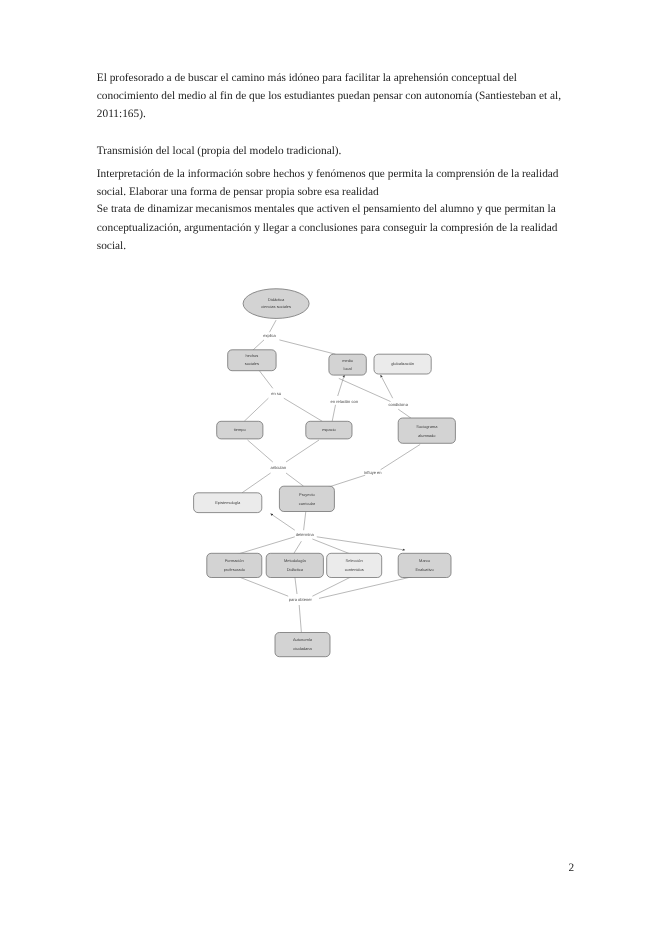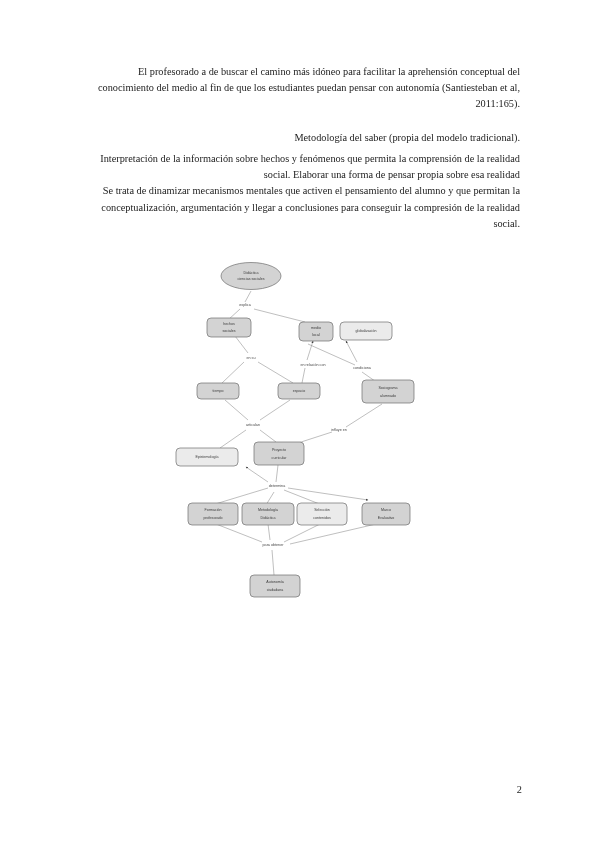--- a/index.html
+++ b/index.html
@@ -24,21 +24,21 @@
     background: #ffffff;
   }
 
   .text-block {
     position: absolute;
     left: 88px;
     width: 432px;
     font-size: 10.3px;
     line-height: 16.2px;
     color: #222222;
-    text-align: right;
+    text-align: left;
     white-space: pre-wrap;
   }
 
   #para1 { top: 64px; }
   #para2 { top: 130px; }
   #para3 { top: 151px; }
 
   .page-number {
     position: absolute;
     left: 498px;
@@ -99,21 +99,21 @@
     fill: #3c3c3c;
   }
 </style>
 </head>
 <body>
 
 <div class="page">
 
   <div class="text-block" id="para1">El profesorado a de buscar el camino más idóneo para facilitar la aprehensión conceptual del conocimiento del medio al fin de que los estudiantes puedan pensar con autonomía (Santiesteban et al, 2011:165).</div>
 
-  <div class="text-block" id="para2">Metodología del saber (propia del modelo tradicional).</div>
+  <div class="text-block" id="para2">Transmisión del local (propia del modelo tradicional).</div>
 
   <div class="text-block" id="para3">Interpretación de la información sobre hechos y fenómenos que permita la comprensión de la realidad social. Elaborar una forma de pensar propia sobre esa realidad
 Se trata de dinamizar mecanismos mentales que activen el pensamiento del alumno y que permitan la conceptualización, argumentación y llegar a conclusiones para conseguir la compresión de la realidad social.</div>
 
   <div id="concept-map">
     <svg viewBox="0 0 300 350" xmlns="http://www.w3.org/2000/svg">
 
       <defs>
         <marker id="arrow" viewBox="0 0 8 8" refX="6" refY="4" markerWidth="5" markerHeight="5" orient="auto-start-reverse">
           <path d="M0,1 L7,4 L0,7 z" class="arrow-head"></path>

